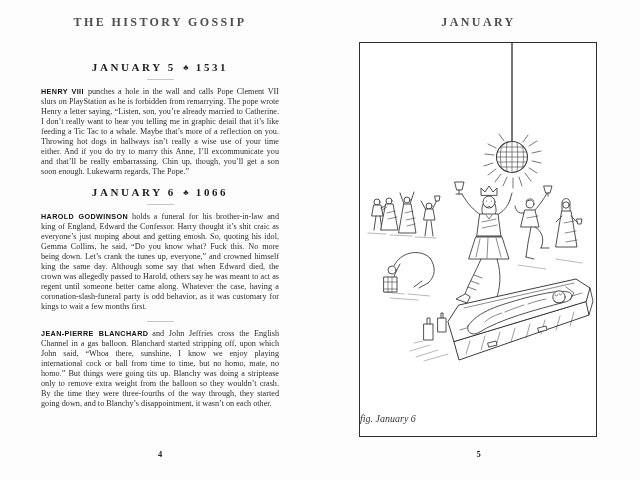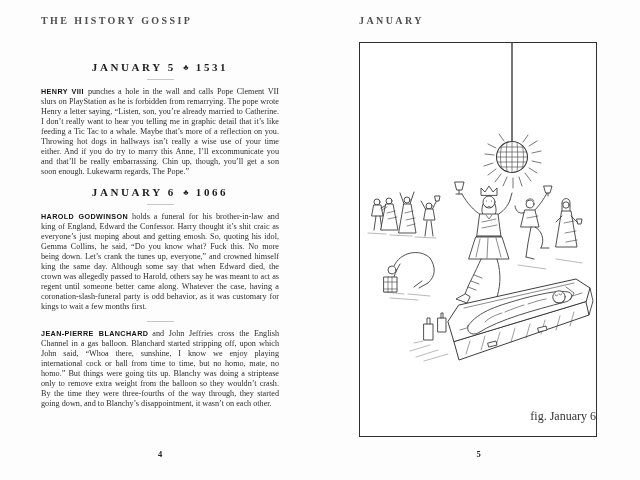--- a/index.html
+++ b/index.html
@@ -4,22 +4,22 @@
 <style>
   html,body{margin:0;padding:0;}
   body{
     width:640px;height:480px;position:relative;overflow:hidden;
     background:#fdfdfd;
     font-family:"Liberation Serif", serif;
     color:#2d2d2d;
   }
   
   .running-head{
-    position:absolute;top:15px;text-align:left;
-    font-size:10px;font-weight:700;letter-spacing:2.4px;
+    position:absolute;top:15px;text-align:center;
+    font-size:12px;font-weight:700;letter-spacing:2.4px;
     color:#4e4e4e;
   }
   .rh-left{left:41px;width:238px;}
   .rh-right{left:359px;width:239px;}
 
   
   .text-block{position:absolute;left:41px;top:61px;width:238px;}
   .entry-heading{
     text-align:center;font-size:11px;font-weight:700;
     letter-spacing:2.6px;color:#1d1d1d;margin:0;white-space:nowrap;
@@ -48,22 +48,22 @@
   .pn-left{left:41px;width:238px;}
   .pn-right{left:359px;width:239px;}
 
   
   .figure-frame{
     position:absolute;left:359px;top:42px;width:236px;height:393px;
     border:1.5px solid #2e2e2e;background:#fff;box-sizing:content-box;
   }
   .figure-frame svg{position:absolute;left:0;top:0;width:236px;height:393px;}
   .figure-caption{
-    position:absolute;left:0;bottom:12px;width:100%;text-align:right;
-    font-size:12px;color:#333;
+    position:absolute;left:0;bottom:12px;width:100%;text-align:left;
+    font-style:italic;font-size:10px;color:#333;
   }
 </style>
 </head>
 <body>
 
 <div class="running-head rh-left">THE HISTORY GOSSIP</div>
 
 <div class="text-block">
 
   <h2 class="entry-heading"><span>JANUARY 5</span> <span class="ornament">♣</span> <span>1531</span></h2>

